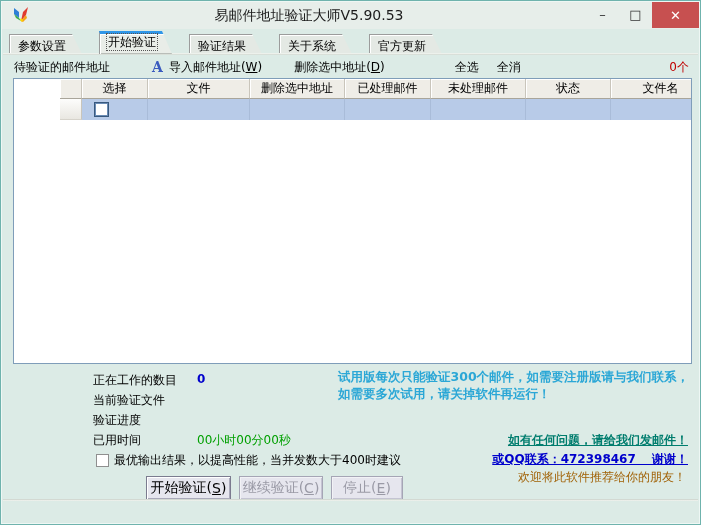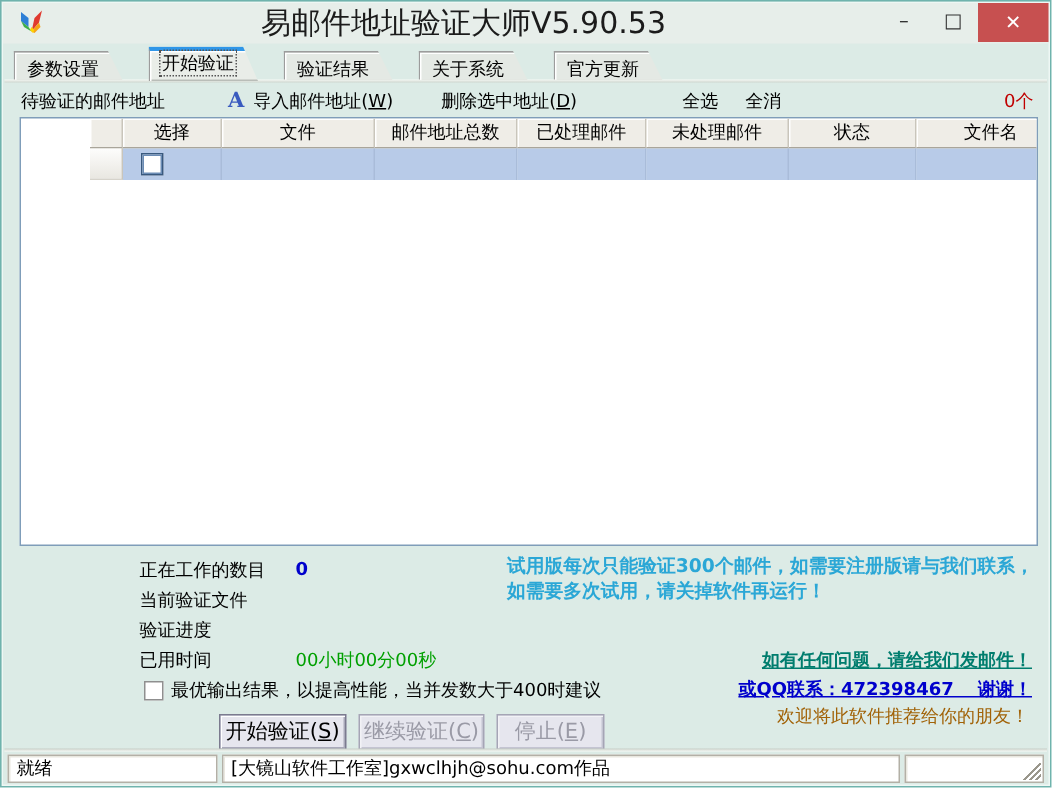--- a/index.html
+++ b/index.html
@@ -11,21 +11,21 @@
     background:#dcebe6;
     border:1px solid #6fb3ad;
     box-shadow: inset 0 0 0 1px #eef7f4;
     overflow:hidden;
   }
 
   
   .titlebar{ position:absolute; left:1px; top:1px; right:1px; height:27px;
     display:flex; align-items:center; background:#e7eeea; }
   .app-icon{ width:22px; height:22px; margin-left:8px; flex:0 0 auto; }
-  .title-text{ flex:1; text-align:center; font-size:20px; color:#1b1b1b; }
+  .title-text{ flex:1; text-align:center; font-size:14px; color:#1b1b1b; }
   .winbtns{ display:flex; align-items:flex-start; height:100%; }
   .winbtn{ width:33px; height:24px; display:flex; align-items:center; justify-content:center;
     font-size:13px; color:#333; cursor:default; }
   .winbtn.close{ width:47px; height:26px; background:#c75050; color:#fff; font-weight:bold; }
 
   
   .tabstrip{ position:absolute; left:8px; top:30px; right:8px; height:23px; display:flex; align-items:flex-end;gap:24px; }
   .tab{
     position:relative; height:20px; padding:3px 16px 0 8px; margin-right:-7px;
     background:#e4e9e4;
@@ -156,21 +156,21 @@
     <span class="tb-link tb-selall">全选</span>
     <span class="tb-link tb-selnone">全消</span>
     <span class="tb-count">0个</span>
   </div>
 
   <div class="list">
     <div class="grid-head">
       <div class="gh-cell c0"></div>
       <div class="gh-cell c1">选择</div>
       <div class="gh-cell c2">文件</div>
-      <div class="gh-cell c3">邮件地址总数</div>
+      <div class="gh-cell c3">删除选中地址</div>
       <div class="gh-cell c4">已处理邮件</div>
       <div class="gh-cell c5">未处理邮件</div>
       <div class="gh-cell c6">状态</div>
       <div class="gh-cell c7">文件名</div>
     </div>
     <div class="grid-row">
       <div class="gr-stub c0"></div>
       <div class="gr-cell c1">
         <div class="row-checkbox"></div>
       </div>
@@ -210,21 +210,14 @@
       <span class="mnemonic">C</span>
       <span>)</span>
     </div>
   <div class="btn btn-stop disabled">
       <span>停止(</span>
       <span class="mnemonic">E</span>
       <span>)</span>
     </div>
 
   <div class="statusbar-sep"></div>
-  <div class="statusbar">
-    <div class="sb-panel sb-1">就绪</div>
-    <div class="sb-panel sb-2">[大镜山软件工作室]gxwclhjh@sohu.com作品</div>
-    <div class="sb-panel sb-3">
-      <div class="grip"></div>
-    </div>
-  </div>
 
 </div>
 
 </body></html>

